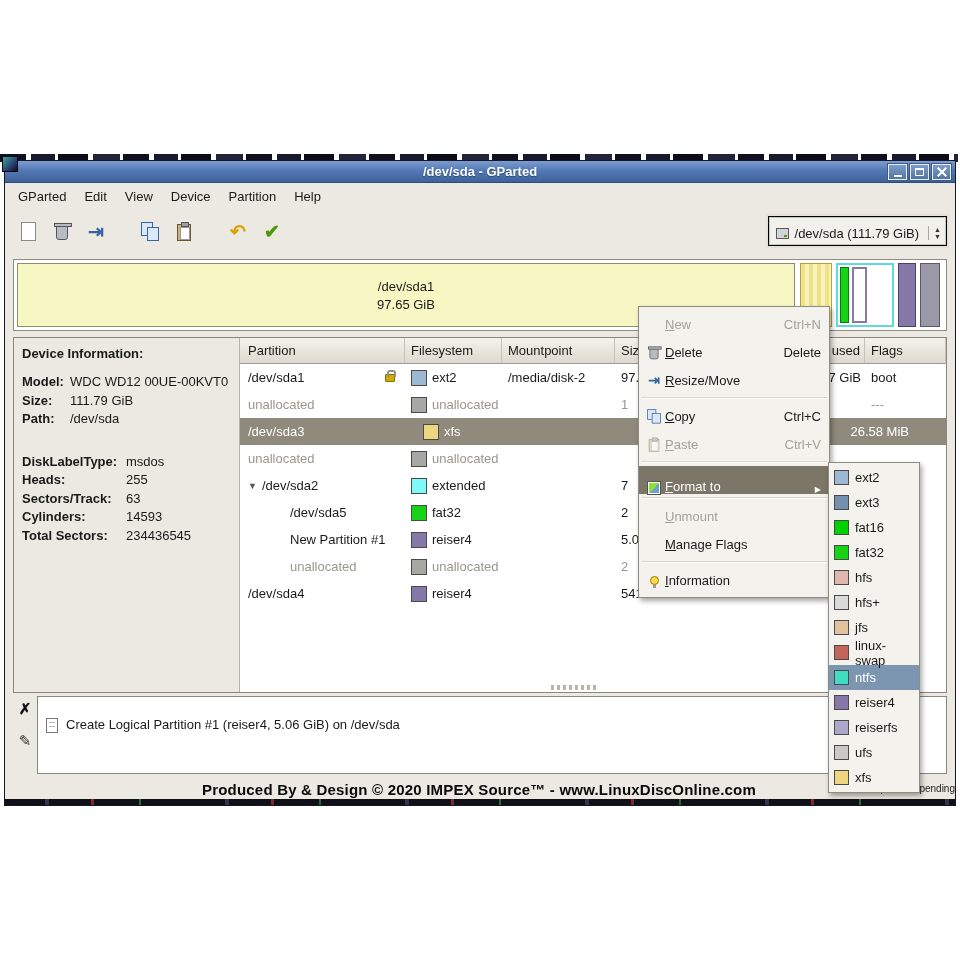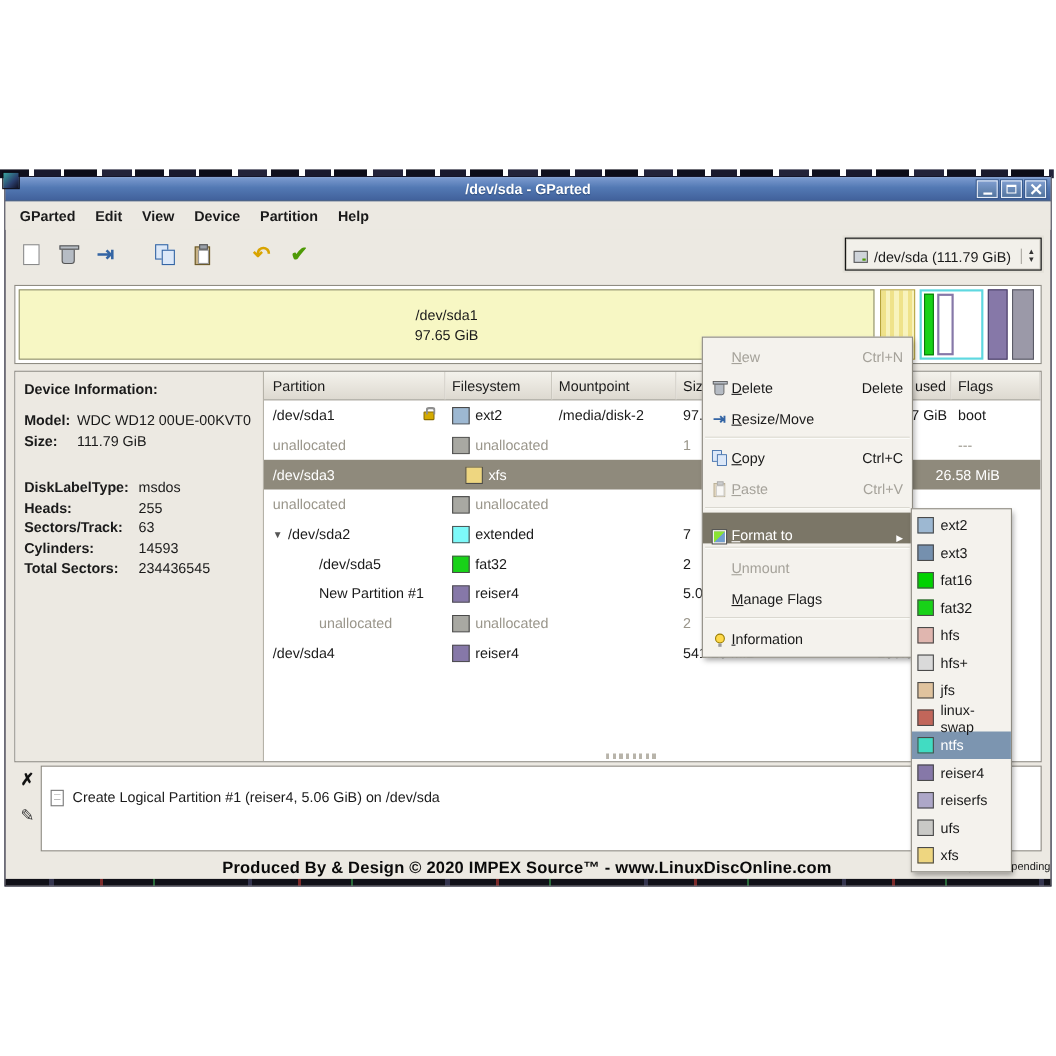--- a/index.html
+++ b/index.html
@@ -23,21 +23,21 @@
   .title { position:absolute; left:0; right:0; text-align:center; color:#fff; font-weight:bold; font-size:13px; text-shadow:0 1px 1px #2a4a7a; }
   .winbtns { margin-left:auto; display:flex; gap:3px; padding-right:4px; z-index:2; }
   .wbtn { width:19px; height:16px; background:linear-gradient(#7e9cce,#53759f); border:1px solid #e8eef8;
     box-shadow:0 0 0 1px #3a5a8c; display:flex; align-items:center; justify-content:center; }
   .wb-min { width:8px; height:2px; background:#fff; margin-top:8px; }
   .wb-max { width:9px; height:8px; border:1px solid #fff; border-top-width:2px; }
   .wb-close { position:relative; width:10px; height:10px; }
   .wb-close::before,.wb-close::after { content:""; position:absolute; top:4px; left:-1px; width:12px; height:2px; background:#fff; }
   .wb-close::before { transform:rotate(45deg); } .wb-close::after { transform:rotate(-45deg); }
 
-  .menubar { height:26px; flex:none; display:flex; align-items:center; padding-left:4px; background:#ece9e2;font-weight:bold; }
+  .menubar { height:26px; flex:none; display:flex; align-items:center; padding-left:4px; background:#ece9e2; }
   .mitem { padding:4px 9px; font-size:13px; color:#1a1a1a; }
 
   .toolbar { height:44px; flex:none; display:flex; align-items:center; padding:0 8px; gap:4px; }
   .tbtn { width:30px; height:32px; display:flex; align-items:center; justify-content:center; }
   .grp { margin-left:20px; }
   .gi { font-size:19px; font-weight:bold; line-height:1; }
   .blue { color:#3465a4; } .gold { color:#d9a400; } .green { color:#4e9a06; }
   .icon-newdoc { width:15px; height:19px; background:#fff; border:1px solid #8a8a8a; }
   .icon-trash { width:12px; height:14px; background:#b6bcc4; border:1px solid #555; border-radius:0 0 3px 3px; position:relative; margin-top:4px; }
   .icon-trash::before { content:""; position:absolute; top:-4px; left:-3px; width:16px; height:2px; background:#b6bcc4; border:1px solid #555; }
@@ -227,20 +227,24 @@
       <div class="device-info">
         <div class="di-title">Device Information:</div>
         <div class="di-row g1">
           <span class="di-label">Model:</span>
           <span>WDC WD12 00UE-00KVT0</span>
         </div>
         <div class="di-row g1">
           <span class="di-label">Size:</span>
           <span>111.79 GiB</span>
         </div>
+        <div class="di-row g1">
+          <span class="di-label">Path:</span>
+          <span>/dev/sda</span>
+        </div>
         <div class="di-gap"></div>
         <div class="di-row g2">
           <span class="di-label">DiskLabelType:</span>
           <span>msdos</span>
         </div>
         <div class="di-row g2">
           <span class="di-label">Heads:</span>
           <span>255</span>
         </div>
         <div class="di-row g2">

